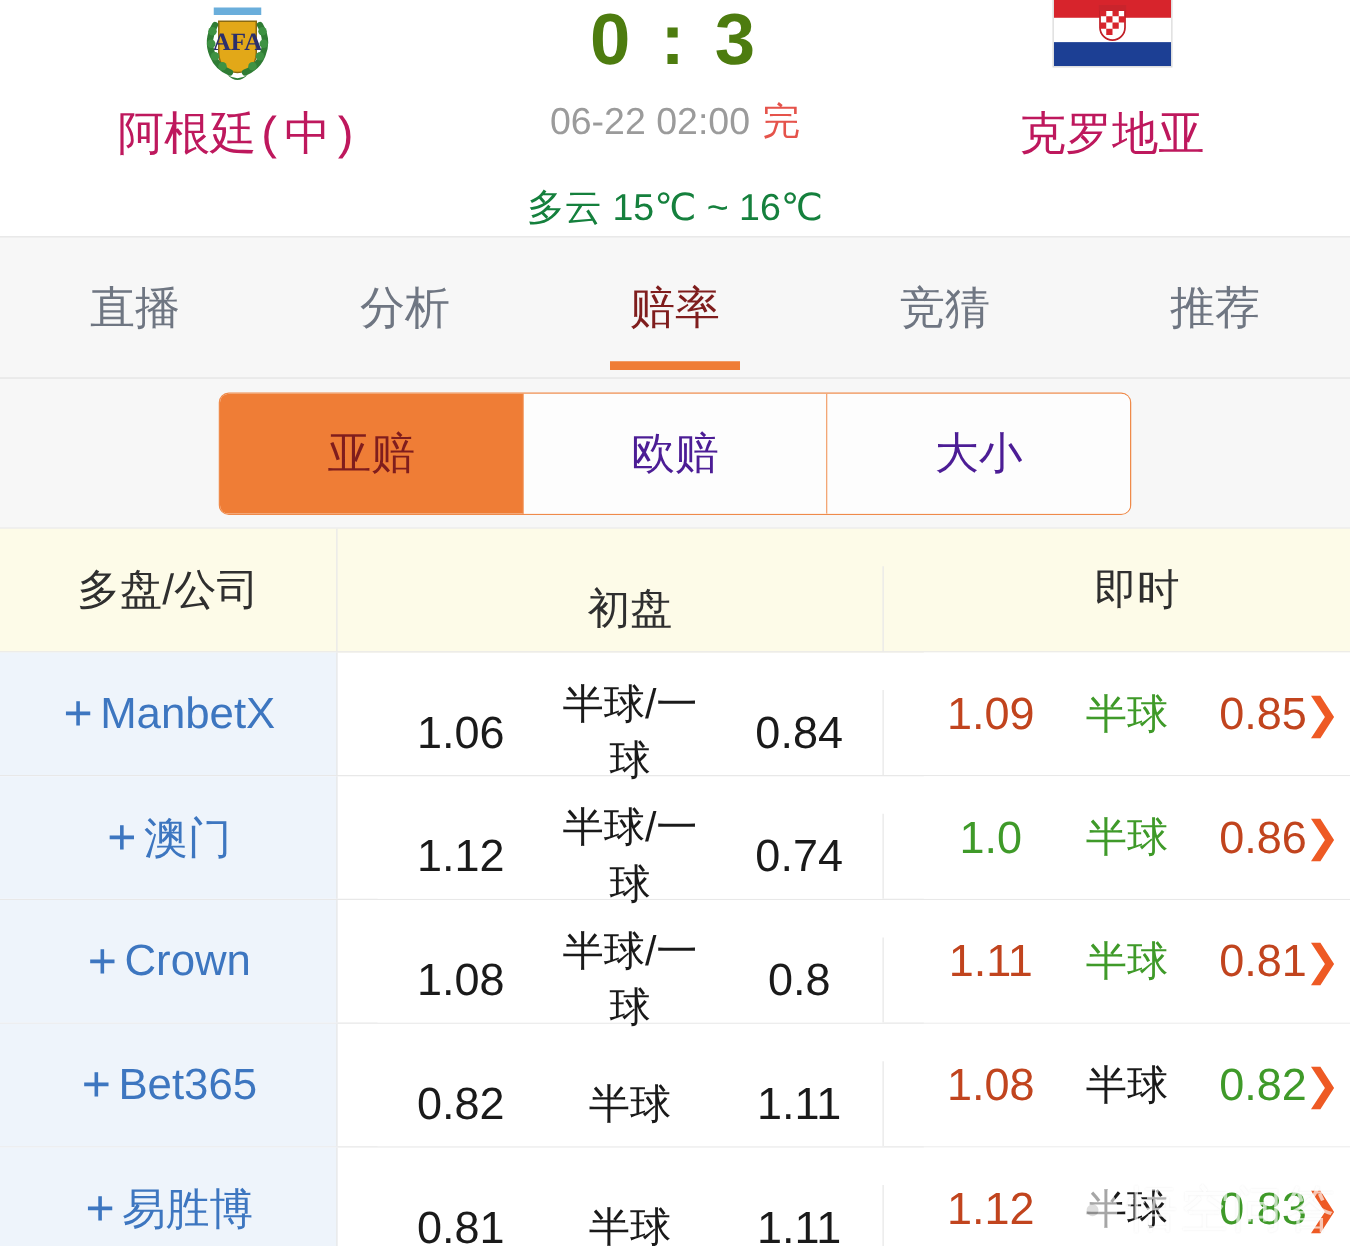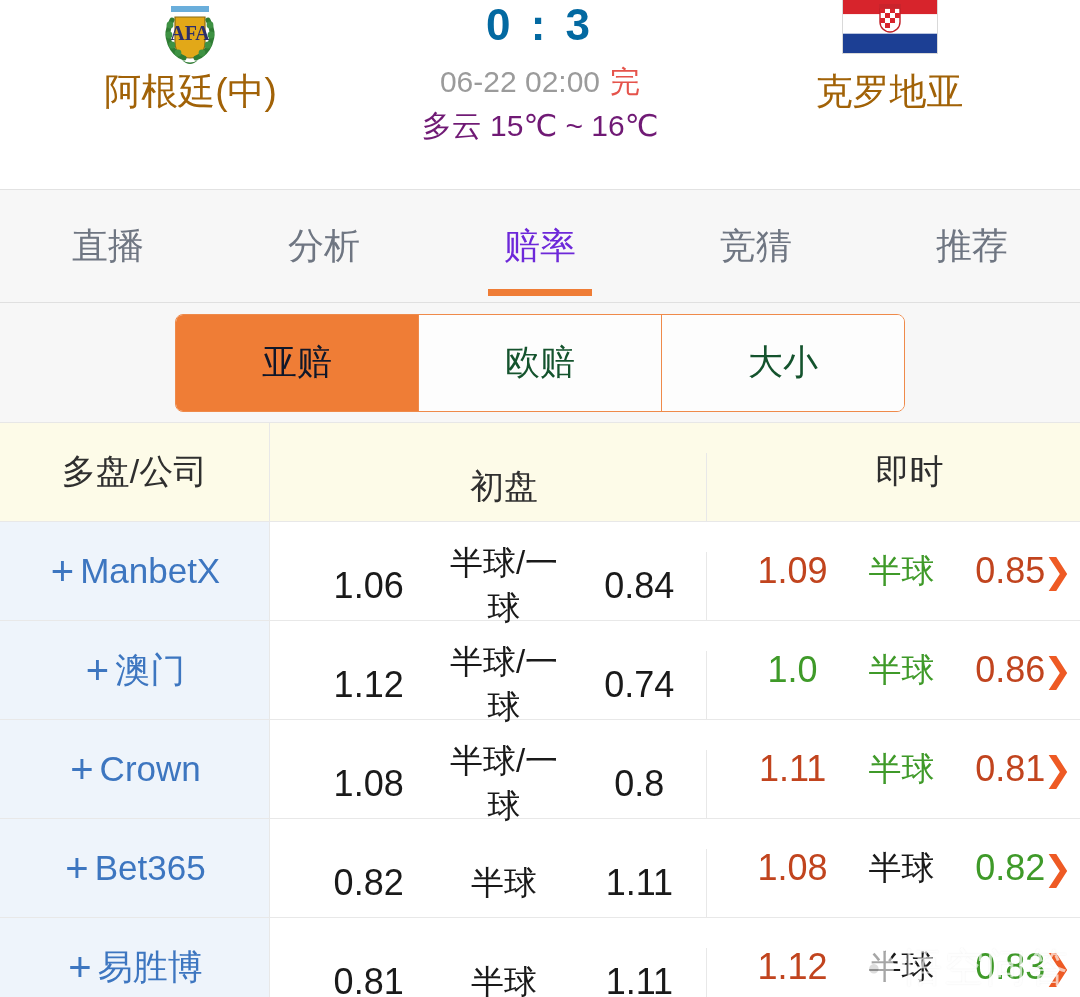--- a/index.html
+++ b/index.html
@@ -37,55 +37,56 @@
   }
   .team-crest {
     height: 72px;
     display: flex;
     align-items: flex-start;
     justify-content: center;
     margin-top: -6px;
   }
   .team-name {
     font-size: 37px;
-    color: #a16207;
+    color: #be185d;
     letter-spacing: 0px;
-    margin-top: 1px;
+    margin-top: 16px;
     white-space: nowrap;
+    font-family: Liberation Mono, monospace;
   }
 
   .center-block {
     width: 380px;
     display: flex;
     flex-direction: column;
     align-items: center;
     padding-top: 2px;
   }
   .score-line {
-    font-size: 44px;
+    font-size: 58px;
     font-weight: bold;
-    color: #0369a1;
+    color: #4d7c0f;
     letter-spacing: 4px;
     line-height: 1.05;
     text-align: right;
   }
   .meta-line {
     margin-top: 14px;
     font-size: 30px;
     color: #9b9b9b;
     white-space: nowrap;
   }
   .meta-line .status {
     color: #e5534b;
     margin-left: 10px;
   }
   .weather-line {
-    margin-top: 3px;
+    margin-top: 28px;
     font-size: 30px;
-    color: #701a75;
+    color: #15803d;
     white-space: nowrap;
   }
 
   
   .afa {
     position: relative;
     width: 62px;
     height: 78px;
   }
   .afa svg { display: block; }
@@ -112,21 +113,21 @@
     flex: 1;
     height: 100%;
     position: relative;
     display: flex;
     align-items: center;
     justify-content: center;
     font-size: 36px;
     color: #6f7682;
     cursor: pointer;
   }
-  .tab.active { color: #6d28d9; }
+  .tab.active { color: #7f1d1d; }
   .tab.active::after {
     content: "";
     position: absolute;
     left: 50%;
     transform: translateX(-50%);
     bottom: 6px;
     width: 104px;
     height: 7px;
     background: #ef7d36;
   }
@@ -148,29 +149,29 @@
     border-radius: 8px;
     overflow: hidden;
     background: #ffffff;
   }
   .seg {
     flex: 1;
     display: flex;
     align-items: center;
     justify-content: center;
     font-size: 35px;
-    color: #14532d;
+    color: #4c1d95;
     border-right: 1px solid #ef8a4a;
     cursor: pointer;
     background: #fdfdfd;
   }
   .seg:last-child { border-right: none; }
   .seg.active {
     background: #ef7d36;
-    color: #0f172a;
+    color: #7f1d1d;
   }
 
   
   .table {
     width: 1080px;
   }
   .trow {
     display: flex;
     height: 98px;
     align-items: stretch;

